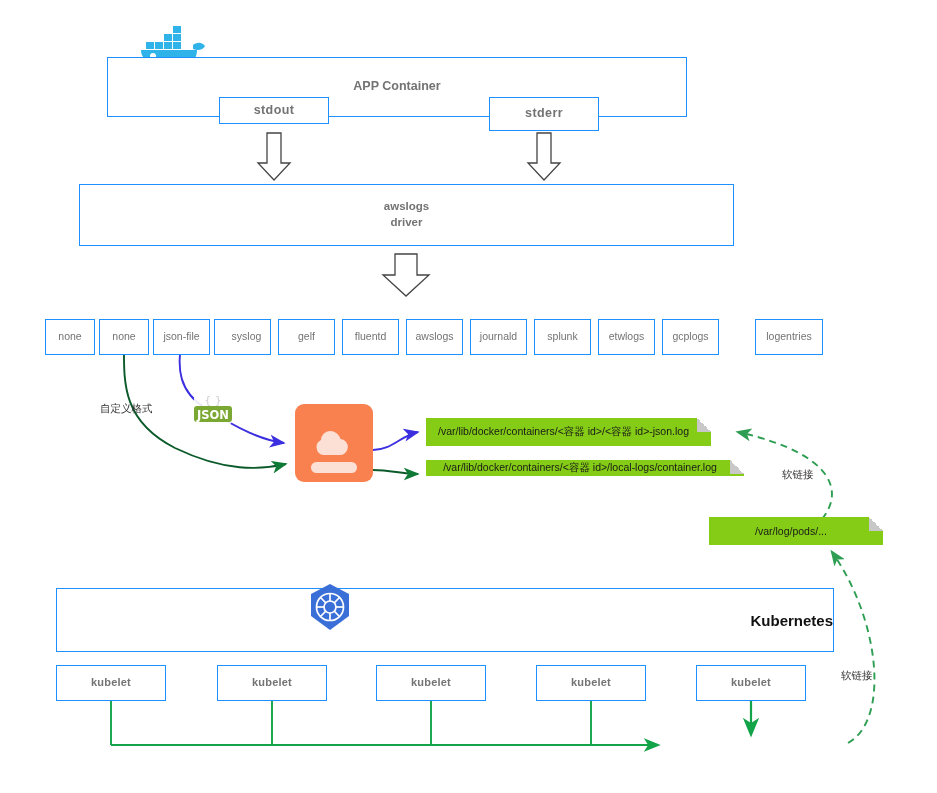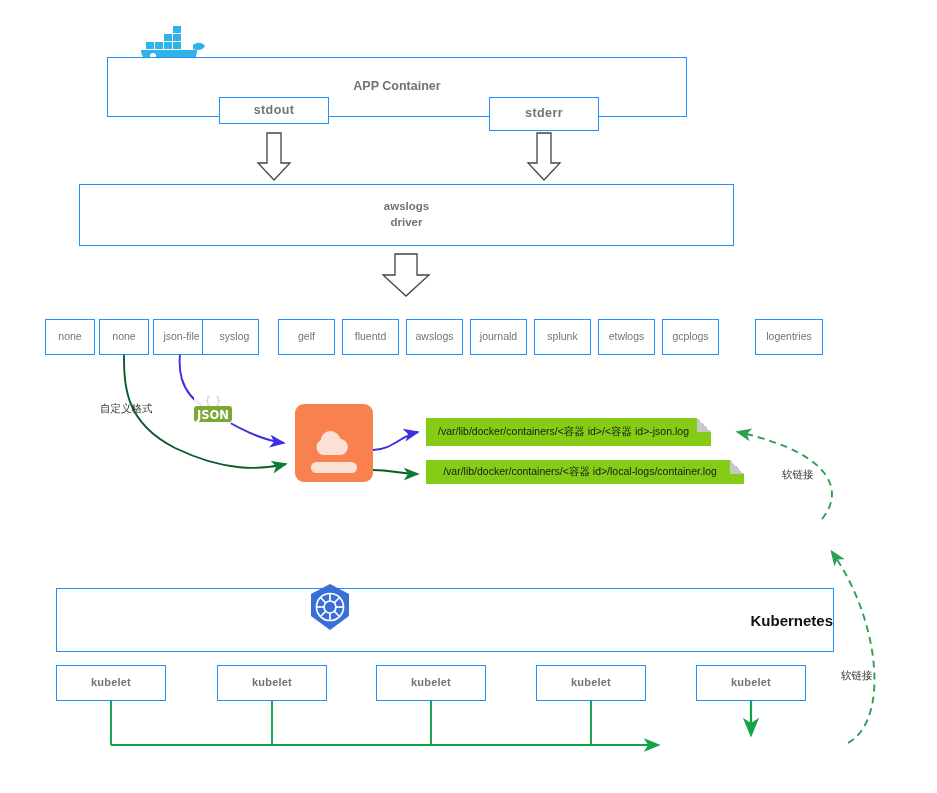--- a/index.html
+++ b/index.html
@@ -158,21 +158,21 @@
 
   <div class="box driver" style="left:45px;width:50px;">
       <span class="box-label">none</span>
     </div>
   <div class="box driver" style="left:99px;width:50px;">
       <span class="box-label">none</span>
     </div>
   <div class="box driver" style="left:153px;width:57px;">
       <span class="box-label">json-file</span>
     </div>
-  <div class="box driver" style="left:202px;width:57px;padding-left:8px;">
+  <div class="box driver" style="left:214px;width:57px;padding-left:8px;">
       <span class="box-label">syslog</span>
     </div>
   <div class="box driver" style="left:278px;width:57px;">
       <span class="box-label">gelf</span>
     </div>
   <div class="box driver" style="left:342px;width:57px;">
       <span class="box-label">fluentd</span>
     </div>
   <div class="box driver" style="left:406px;width:57px;justify-content:center;">
       <span class="box-label">awslogs</span>
@@ -212,25 +212,29 @@
       <path d="M26,36 a9,9 0 0 1 9,-9 a11,11 0 0 1 10.5,8 a8,8 0 0 1 -1.5,16 H28 a8,8 0 0 1 -2,-15 Z" fill="#fde0d5"></path>
       <rect x="16" y="58" width="46" height="11" rx="5.5" fill="#fde0d5"></rect>
     </svg>
   </div>
 
   <div class="note" style="left:426px;top:418px;width:285px;height:28px;">
     <span>/var/lib/docker/containers/&lt;容器 id&gt;/&lt;容器 id&gt;-json.log</span>
     <span class="fold"></span>
   </div>
 
-  <div class="note" style="left:426px;top:460px;width:318px;height:24px;">
+  <div class="note" style="left:426px;top:460px;width:318px;height:16px;">
     <span>/var/lib/docker/containers/&lt;容器 id&gt;/local-logs/container.log</span>
     <span class="fold"></span>
   </div>
 
+  <div class="note" style="left:709px;top:517px;width:174px;height:28px;">
+    <span>/var/log/pods/...</span>
+    <span class="fold"></span>
+  </div>
 
 
   <div class="box k8sbox">
     <span class="k8s-title">Kubernetes</span>
   </div>
   <svg class="k8s-logo" viewBox="0 0 50 50">
     <polygon points="25,2 44,12 44,34 25,48 6,34 6,12" fill="#3a6fd8"></polygon>
     <g stroke="#ffffff" stroke-width="1.7" fill="none">
       <circle cx="25" cy="25" r="6"></circle>
       <circle cx="25" cy="25" r="13.5"></circle>

